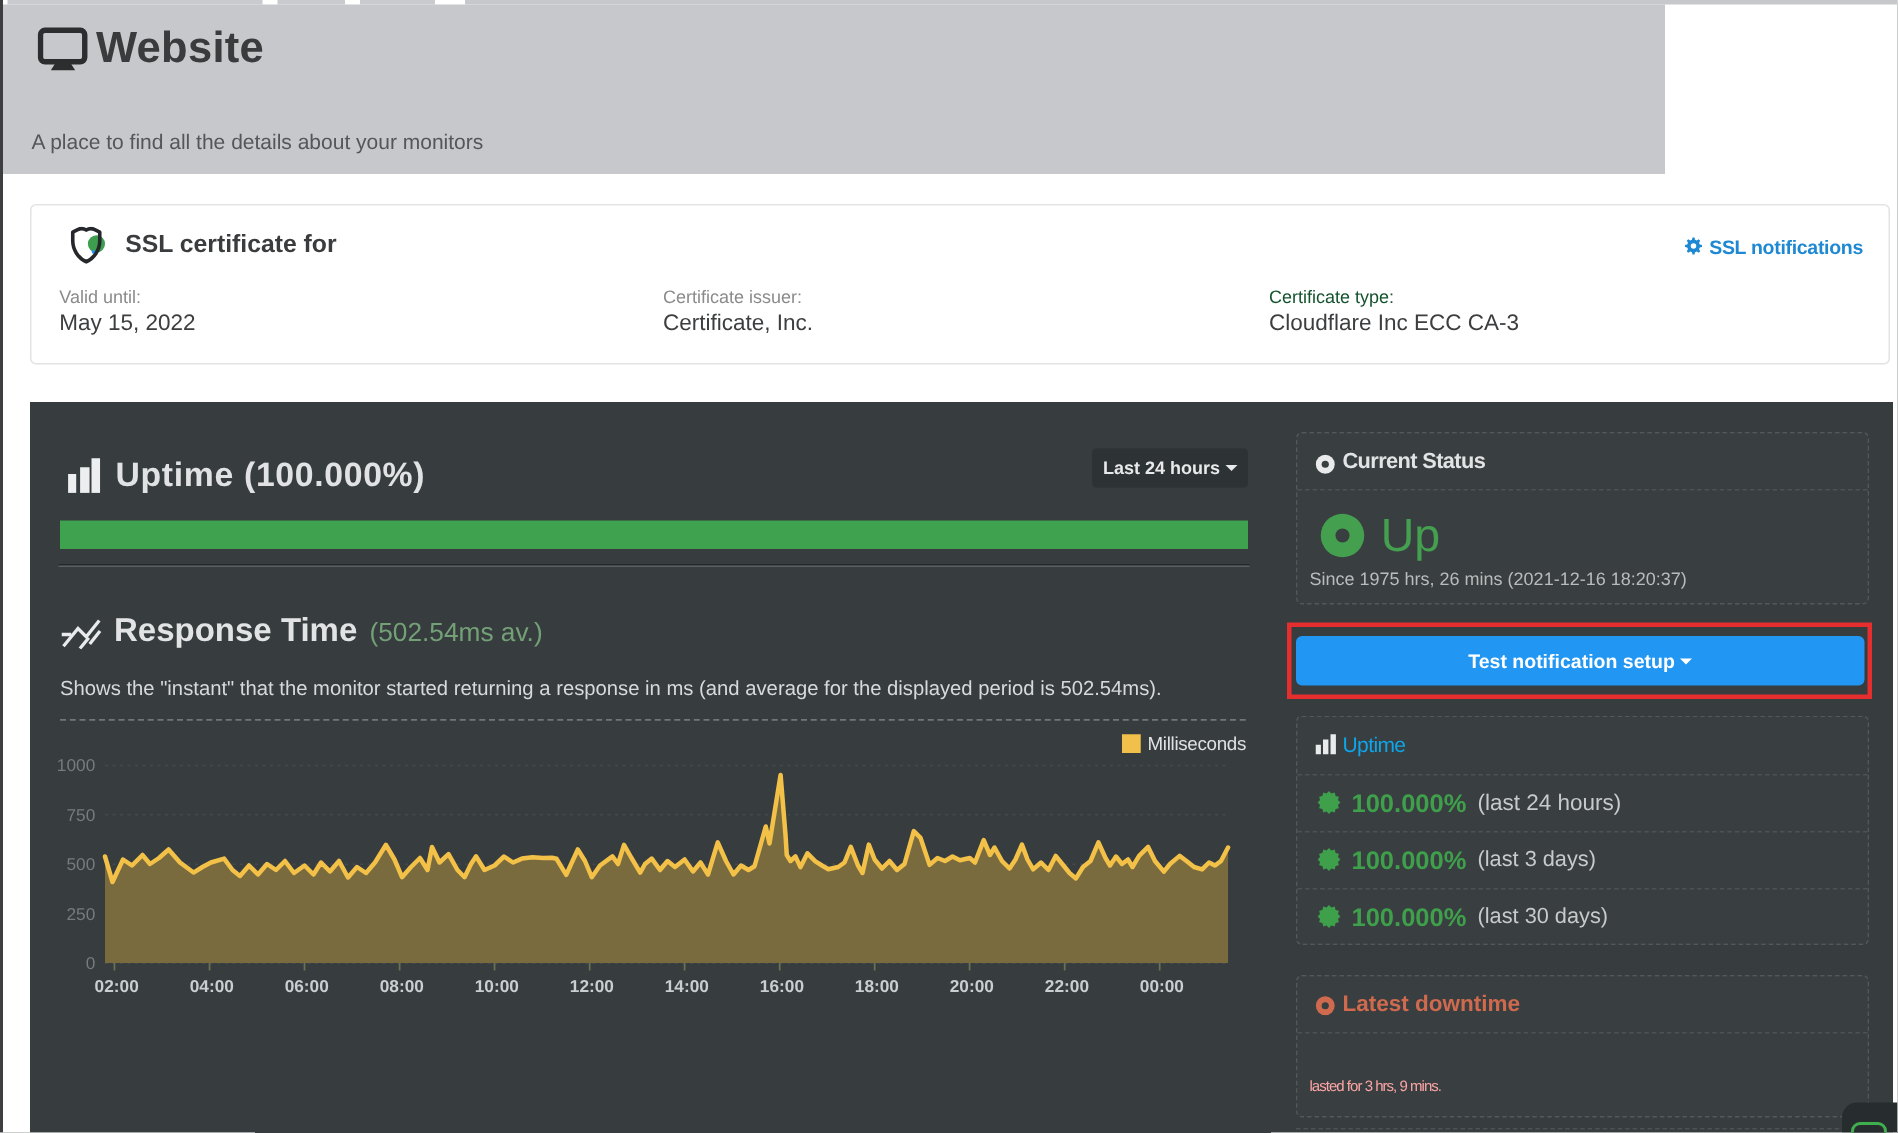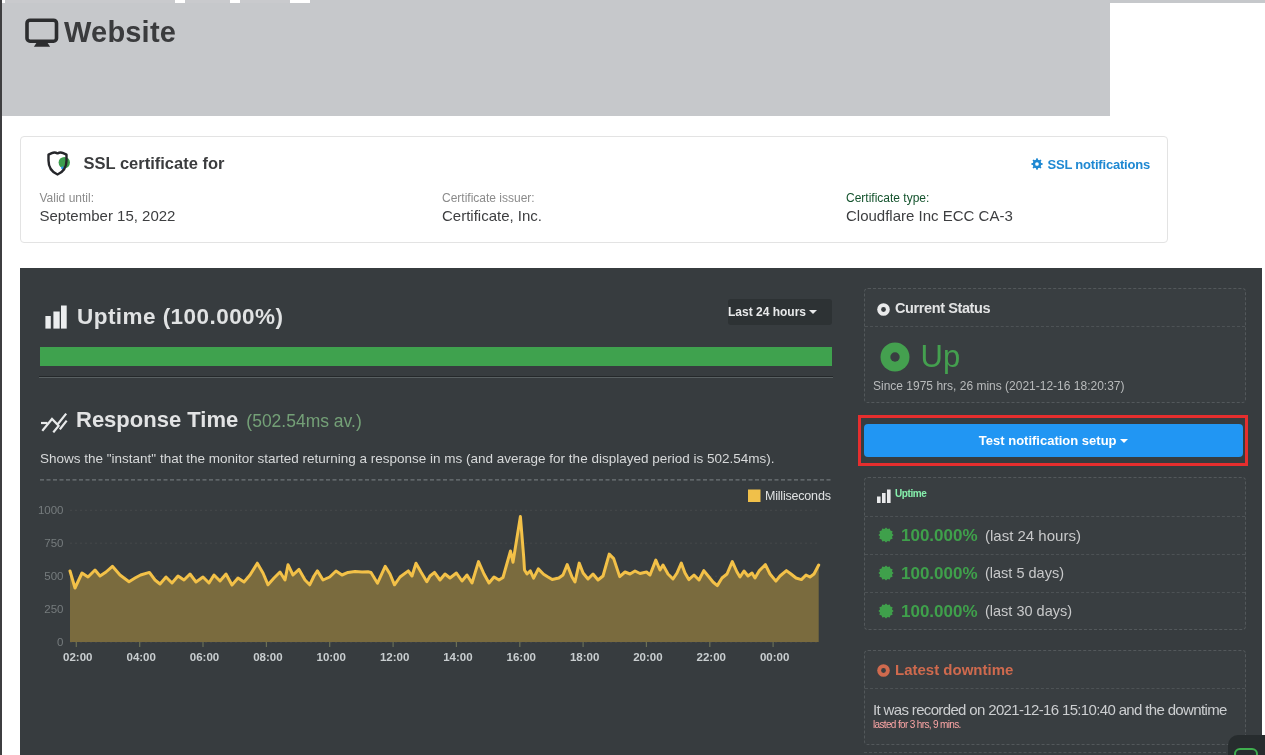--- a/index.html
+++ b/index.html
@@ -15,53 +15,54 @@
 <div class="abs" style="left:185px;top:0;width:45px;height:3px;background:#c9cacd"></div>
 <div class="abs" style="left:240px;top:0;width:50px;height:3px;background:#c9cacd"></div>
 <div class="abs" style="left:310px;top:0;width:955px;height:3px;background:#c6c8cb"></div>
 
 <div class="abs" style="left:0;top:3px;width:1110px;height:113px;background:#c6c8cb">
   <svg class="abs" style="left:25px;top:15px" width="34" height="32" viewBox="0 0 34 32">
     <rect x="2" y="2.2" width="29.5" height="21" rx="3" fill="none" stroke="#2c2d2f" stroke-width="3.6"></rect>
     <path d="M12.5 23.2 h9 l3.6 5.6 h-16.2 z" fill="#2c2d2f"></path>
   </svg>
   <div class="abs" style="left:64px;top:13px;font-size:29px;font-weight:bold;color:#3a3b3d;letter-spacing:0.2px">Website</div>
+  <div class="abs" style="left:21px;top:83px;font-size:14px;color:#55565a">A place to find all the details about your monitors</div>
 </div>
 
-<div class="abs" style="left:20px;top:135.5px;width:1148px;height:107px;background:#fff;border:1px solid #e3e3e3;border-radius:4px">
+<div class="abs" style="left:20px;top:135.5px;width:1240px;height:107px;background:#fff;border:1px solid #e3e3e3;border-radius:4px">
   <svg class="abs" style="left:24.5px;top:14.6px" width="27" height="27" viewBox="0 0 27 27">
     <circle cx="18.3" cy="11.6" r="5.7" fill="#3d9e4f"></circle>
     <circle cx="16.4" cy="16.9" r="1.3" fill="#2196f3"></circle>
     <path d="M11.5 2.4 C9.8 1.3 7.6 1.2 5.8 2.1 L2.5 3.7 V9.4 C2.5 15.5 6 21 11.5 23.5 C17 21 20.5 15.5 20.5 9.4 V3.7 L17.2 2.1 C15.4 1.2 13.2 1.3 11.5 2.4 Z" fill="none" stroke="#26272b" stroke-width="2.4" stroke-linejoin="round"></path>
   </svg>
   <div class="abs" style="left:62.5px;top:17.5px;font-size:16.5px;font-weight:bold;color:#3b3c3e">SSL certificate for</div>
   <div class="abs" style="right:17px;top:20.5px;font-size:13px;font-weight:bold;letter-spacing:-0.2px;color:#1e88d2">
     <svg style="vertical-align:-2px" width="14" height="14" viewBox="-8 -8 16 16">
         <polygon points="4.76,-1.18 6.45,-0.76 6.45,0.76 4.76,1.18 4.20,2.53 5.10,4.02 4.02,5.10 2.53,4.20 1.18,4.76 0.76,6.45 -0.76,6.45 -1.18,4.76 -2.53,4.20 -4.02,5.10 -5.10,4.02 -4.20,2.53 -4.76,1.18 -6.45,0.76 -6.45,-0.76 -4.76,-1.18 -4.20,-2.53 -5.10,-4.02 -4.02,-5.10 -2.53,-4.20 -1.18,-4.76 -0.76,-6.45 0.76,-6.45 1.18,-4.76 2.53,-4.20 4.02,-5.10 5.10,-4.02 4.20,-2.53" fill="#1e88d2"></polygon>
         <circle cx="0" cy="0" r="2.1" fill="#fff"></circle>
       </svg>
     SSL notifications</div>
   <div class="abs" style="left:18.5px;top:54px;font-size:12px;color:#8b8b8b">Valid until:</div>
-  <div class="abs" style="left:18.5px;top:70.5px;font-size:15px;color:#3d3e40">September 15, 2022</div>
+  <div class="abs" style="left:18.5px;top:70.5px;font-size:15px;color:#3d3e40">May 15, 2022</div>
   <div class="abs" style="left:421px;top:54px;font-size:12px;color:#8b8b8b">Certificate issuer:</div>
   <div class="abs" style="left:421px;top:70.5px;font-size:15px;color:#3d3e40">Certificate, Inc.</div>
   <div class="abs" style="left:825px;top:54px;font-size:12px;color:#14532d">Certificate type:</div>
   <div class="abs" style="left:825px;top:70.5px;font-size:15px;color:#3d3e40">Cloudflare Inc ECC CA-3</div>
 </div>
 
 <div class="abs" style="left:20px;top:268px;width:1242px;height:487px;background:#373c3f"></div>
 
 <svg class="abs" style="left:45px;top:305px" width="23" height="24" viewBox="0 0 23 24">
   <rect x="0.4" y="11" width="5.4" height="12.6" fill="#eceeef"></rect>
   <rect x="8.4" y="6.5" width="6.3" height="17.1" fill="#eceeef"></rect>
   <rect x="16" y="0.5" width="5.7" height="23.1" fill="#eceeef"></rect>
 </svg>
 <div class="abs" style="left:77px;top:304px;font-size:22.5px;font-weight:bold;letter-spacing:0.45px;color:#e0e2e3">Uptime (100.000%)</div>
 
-<div class="abs" style="left:728px;top:299px;width:104px;height:26px;background:#2d3234;border-radius:3px;text-align:left;line-height:26px;font-size:12px;font-weight:bold;color:#e8e9ea">Last 24 hours <span style="display:inline-block;vertical-align:2px;width:0;height:0;border-left:4px solid transparent;border-right:4px solid transparent;border-top:4px solid #e8e9ea"></span></div>
+<div class="abs" style="left:728px;top:299px;width:104px;height:26px;background:#2d3234;border-radius:3px;text-align:center;line-height:26px;font-size:12px;font-weight:bold;color:#e8e9ea">Last 24 hours <span style="display:inline-block;vertical-align:2px;width:0;height:0;border-left:4px solid transparent;border-right:4px solid transparent;border-top:4px solid #e8e9ea"></span></div>
 
 <div class="abs" style="left:40px;top:347px;width:792px;height:19px;background:#3fa24e"></div>
 
 <div class="abs" style="left:39px;top:376px;width:794px;height:1px;background:#24282a"></div>
 <div class="abs" style="left:39px;top:377px;width:794px;height:1px;background:#596062"></div>
 
 <svg class="abs" style="left:41px;top:409px" width="27" height="24" viewBox="0 0 27 24">
   <polyline points="2,21 11,10 16.5,15.5 24.5,5.5" fill="none" stroke="#e8eaeb" stroke-width="2.2" stroke-linecap="square"></polyline>
   <polyline points="0,14 6.5,14" fill="none" stroke="#e8eaeb" stroke-width="2.2"></polyline>
   <polyline points="13,22.5 17.5,17" fill="none" stroke="#e8eaeb" stroke-width="2.2" stroke-linecap="square"></polyline>
@@ -133,50 +134,49 @@
 
 <div class="abs" style="left:858px;top:415px;width:390px;height:51px;border:3px solid #e62e2e"></div>
 <div class="abs" style="left:864px;top:423.5px;width:379px;height:33px;background:#2196f3;border-radius:4px;text-align:center;line-height:33px;font-size:13px;font-weight:bold;color:#fff">Test notification setup <span style="display:inline-block;vertical-align:2px;width:0;height:0;border-left:4px solid transparent;border-right:4px solid transparent;border-top:4px solid #fff"></span></div>
 
 <div class="abs" style="left:864px;top:477px;width:382px;height:153px;border:1px dashed #53585b;border-radius:4px;background:#393e41">
   <svg class="abs" style="left:12px;top:11px" width="14" height="14" viewBox="0 0 14 14">
     <rect x="0" y="7.5" width="3.6" height="6.5" fill="#e9eaeb"></rect>
     <rect x="5" y="4" width="3.6" height="10" fill="#e9eaeb"></rect>
     <rect x="10" y="0.5" width="3.6" height="13.5" fill="#e9eaeb"></rect>
   </svg>
-  <div class="abs" style="left:30px;top:10px;font-size:10px;font-weight:bold;letter-spacing:-0.4px;color:#86efac">Uptime</div>
+  <div class="abs" style="left:30px;top:10px;font-size:14px;font-weight:normal;letter-spacing:-0.4px;color:#0ea5e9">Uptime</div>
   <div class="abs" style="left:0;top:38px;width:380px;height:1px;border-top:1px dashed #4d5255"></div>
   <div class="abs" style="left:0;top:76px;width:380px;height:1px;border-top:1px dashed #4d5255"></div>
   <div class="abs" style="left:0;top:114px;width:380px;height:1px;border-top:1px dashed #4d5255"></div>
 
   <svg class="abs" style="left:13px;top:49px" width="16" height="16" viewBox="-8 -8 16 16">
       <polygon points="0.0,-7.6 1.6,-6.0 3.8,-6.6 4.4,-4.4 6.6,-3.8 6.0,-1.6 7.6,0.0 6.0,1.6 6.6,3.8 4.4,4.4 3.8,6.6 1.6,6.0 0.0,7.6 -1.6,6.0 -3.8,6.6 -4.4,4.4 -6.6,3.8 -6.0,1.6 -7.6,0.0 -6.0,-1.6 -6.6,-3.8 -4.4,-4.4 -3.8,-6.6 -1.6,-6.0" fill="#3fa04b"></polygon>
     </svg>
   <div class="abs" style="left:36px;top:48px;font-size:17px;font-weight:bold;color:#3fa04b">100.000%</div>
   <div class="abs" style="left:120px;top:49px;font-size:15px;color:#c8c9ca">(last 24 hours)</div>
   <svg class="abs" style="left:13px;top:87px" width="16" height="16" viewBox="-8 -8 16 16">
       <polygon points="0.0,-7.6 1.6,-6.0 3.8,-6.6 4.4,-4.4 6.6,-3.8 6.0,-1.6 7.6,0.0 6.0,1.6 6.6,3.8 4.4,4.4 3.8,6.6 1.6,6.0 0.0,7.6 -1.6,6.0 -3.8,6.6 -4.4,4.4 -6.6,3.8 -6.0,1.6 -7.6,0.0 -6.0,-1.6 -6.6,-3.8 -4.4,-4.4 -3.8,-6.6 -1.6,-6.0" fill="#3fa04b"></polygon>
     </svg>
   <div class="abs" style="left:36px;top:86px;font-size:17px;font-weight:bold;color:#3fa04b">100.000%</div>
-  <div class="abs" style="left:120px;top:87px;font-size:14.5px;color:#c8c9ca">(last 5 days)</div>
+  <div class="abs" style="left:120px;top:87px;font-size:14.5px;color:#c8c9ca">(last 3 days)</div>
   <svg class="abs" style="left:13px;top:125px" width="16" height="16" viewBox="-8 -8 16 16">
       <polygon points="0.0,-7.6 1.6,-6.0 3.8,-6.6 4.4,-4.4 6.6,-3.8 6.0,-1.6 7.6,0.0 6.0,1.6 6.6,3.8 4.4,4.4 3.8,6.6 1.6,6.0 0.0,7.6 -1.6,6.0 -3.8,6.6 -4.4,4.4 -6.6,3.8 -6.0,1.6 -7.6,0.0 -6.0,-1.6 -6.6,-3.8 -4.4,-4.4 -3.8,-6.6 -1.6,-6.0" fill="#3fa04b"></polygon>
     </svg>
   <div class="abs" style="left:36px;top:124px;font-size:17px;font-weight:bold;color:#3fa04b">100.000%</div>
   <div class="abs" style="left:120px;top:125px;font-size:14.5px;color:#c8c9ca">(last 30 days)</div>
 </div>
 
 <div class="abs" style="left:864px;top:650px;width:382px;height:95px;border:1px dashed #53585b;border-radius:4px;background:#393e41">
   <svg class="abs" style="left:12px;top:13px" width="13" height="13" viewBox="0 0 13 13">
     <circle cx="6.5" cy="6.5" r="6.3" fill="#cf6a4e"></circle>
       <circle cx="6.5" cy="6.5" r="2.4" fill="#393e41"></circle>
   </svg>
   <div class="abs" style="left:30px;top:10px;font-size:15px;font-weight:bold;color:#cf6a4e">Latest downtime</div>
   <div class="abs" style="left:0;top:37px;width:380px;height:1px;border-top:1px dashed #4d5255"></div>
-  <div class="abs" style="left:8px;top:50px;white-space:nowrap;font-size:15px;letter-spacing:-0.65px;color:#ccced0">It was recorded on 2021-12-16 15:10:40 and the downtime</div>
     <div class="abs" style="left:8px;top:68px;white-space:nowrap;font-size:10px;letter-spacing:-0.65px;color:#fca5a5">lasted for 3 hrs, 9 mins.</div>
 </div>
 
 <div class="abs" style="left:864px;top:752px;width:382px;height:1px;border-top:1px dashed #4d5255"></div>
 
 <div class="abs" style="left:1228px;top:735px;width:37px;height:20px;background:#272c2e;border-top-left-radius:10px"></div>
 <div class="abs" style="left:1234px;top:748px;width:24px;height:12px;border:2.5px solid #3fae4e;border-radius:6px;background:#272c2e"></div>
 
 <div class="abs" style="left:0;top:0;width:1.5px;height:755px;background:#3e3e40"></div>
 

